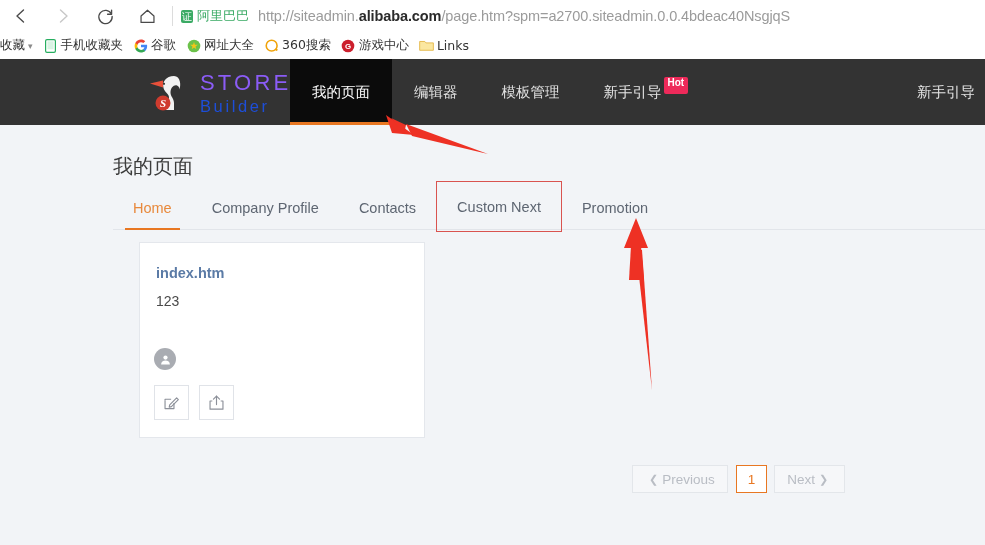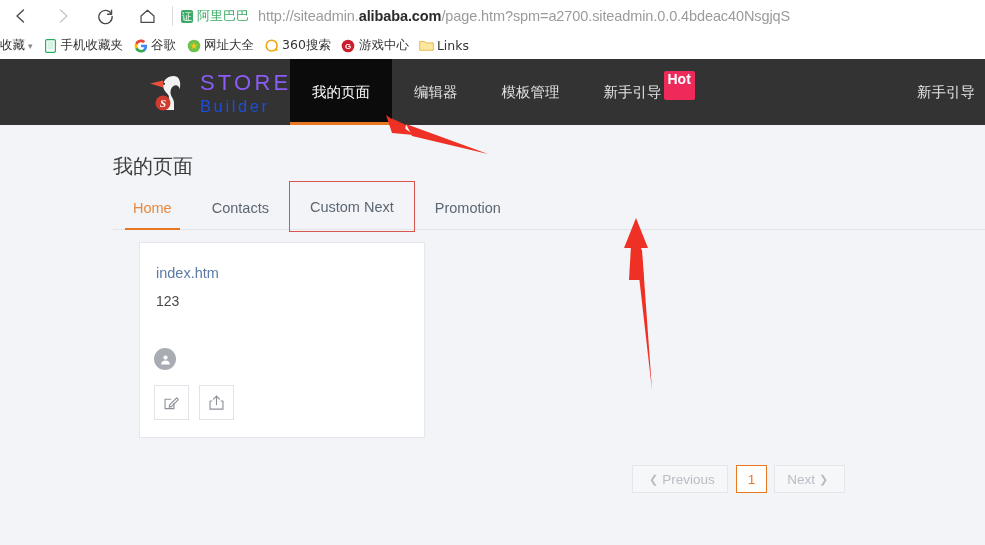--- a/index.html
+++ b/index.html
@@ -61,22 +61,22 @@
   .nav-item{
     display:flex;align-items:center;justify-content:center;
     padding:0 22px;color:#e3e3e3;font-size:14.5px;position:relative;cursor:default;
     font-family:"DejaVu Sans",sans-serif;
   }
   .nav-item.active{background:#0b0b0b;color:#ffffff;}
   .nav-item.active:after{
     content:"";position:absolute;left:0;right:0;bottom:0;height:3px;background:#e87722;
   }
   .hot-badge{
-    background:#ee2a5a;color:#fff;font-size:14px;font-weight:bold;
-    padding:0px 4px 13px;border-radius:2px;margin-left:2px;
+    background:#ee2a5a;color:#fff;font-size:10px;font-weight:bold;
+    padding:0px 4px 6px;border-radius:2px;margin-left:2px;
     position:relative;top:-7px;font-family:"Liberation Sans",sans-serif;
   }
   .nav-right{
     position:absolute;top:59px;right:0;height:66px;display:flex;align-items:center;
   }
   .nav-right .nav-item{padding-right:10px;}
 
   
   .page-body{position:absolute;top:125px;left:0;width:985px;height:420px;background:#f2f4f7;}
   .page-title{
@@ -100,21 +100,21 @@
   .tab.boxed{
     border:1px solid #d9534f;margin:-6px 0 -3px;
   }
 
   
   .card{
     position:absolute;left:139px;top:117px;width:286px;height:196px;
     background:#ffffff;border:1px solid #e4e7ec;box-sizing:border-box;
   }
   .card-link{
-    position:absolute;left:16px;top:22px;font-size:14.5px;color:#5b7ba6;cursor:default;
+    position:absolute;left:16px;top:22px;font-size:14.5px;color:#5b7ba6;cursor:default;font-weight:bold;
   }
   .card-desc{position:absolute;left:16px;top:50px;font-size:14px;color:#4a4a4a;}
   .avatar{
     position:absolute;left:14px;top:105px;width:22px;height:22px;border-radius:50%;
     background:#a9acb2;display:flex;align-items:center;justify-content:center;
   }
   .card-actions{position:absolute;left:14px;top:142px;display:flex;gap:10px;}
   .act-btn{
     width:35px;height:35px;border:1px solid #e0e3e8;background:#fff;
     display:flex;align-items:center;justify-content:center;box-sizing:border-box;cursor:default;
@@ -283,20 +283,23 @@
     </div>
   </div>
 
   <div class="page-body">
 
     <div class="page-title">我的页面</div>
 
     <div class="tabbar">
       <div class="tab active">
         <span>Home</span>
+      </div>
+      <div class="tab">
+        <span>Company Profile</span>
       </div>
       <div class="tab">
         <span>Contacts</span>
       </div>
       <div class="tab boxed">
         <span>Custom Next</span>
       </div>
       <div class="tab">
         <span>Promotion</span>
       </div>

